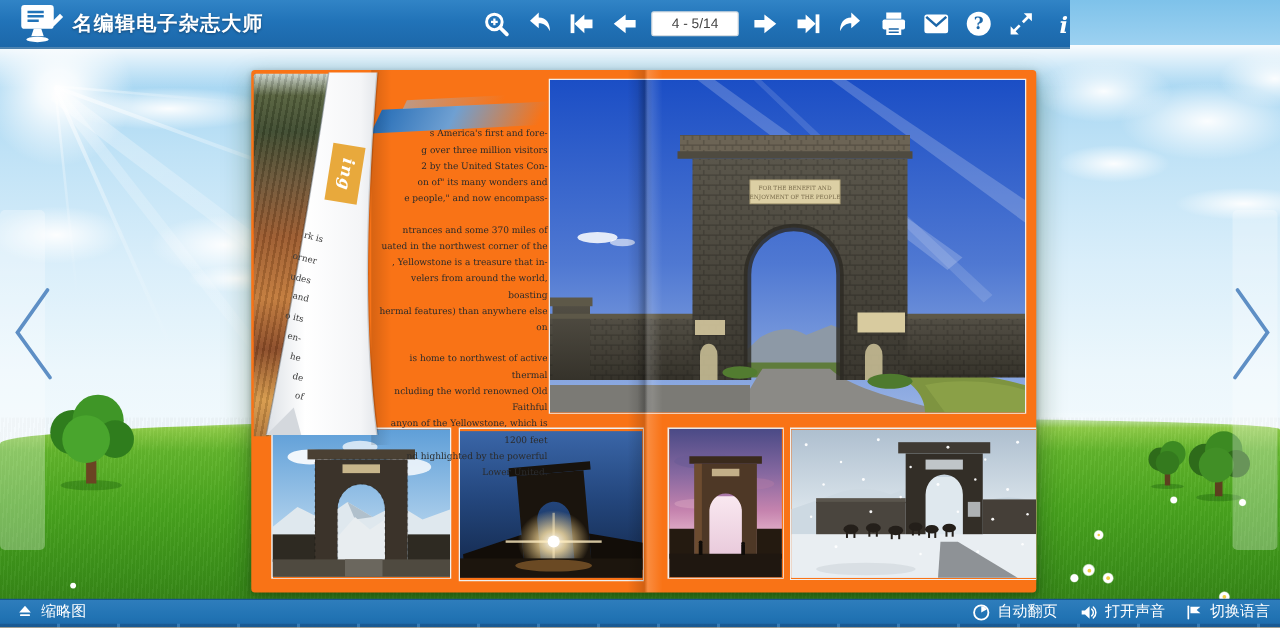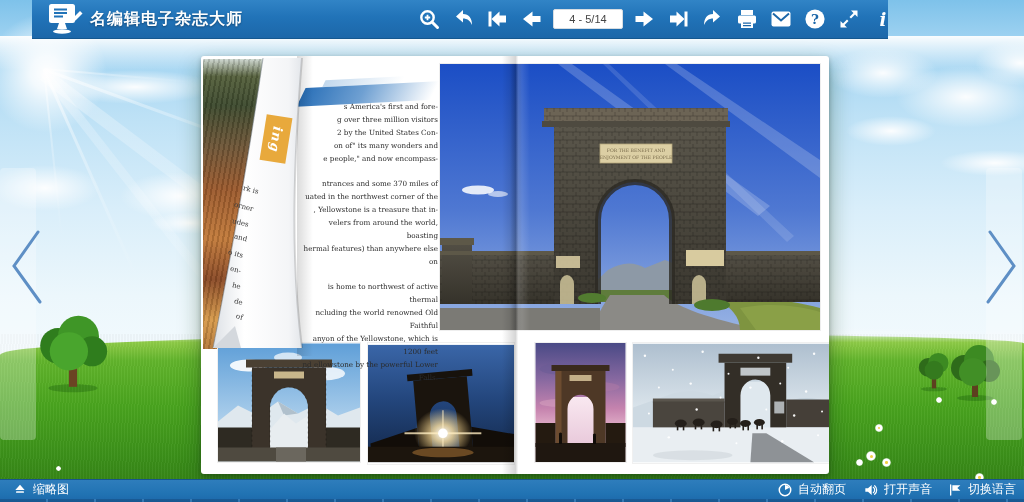--- a/index.html
+++ b/index.html
@@ -24,36 +24,36 @@
   .horizon{position:absolute;left:0;top:326px;width:1024px;height:30px;
     background:radial-gradient(50% 100% at 70% 100%,rgba(255,255,255,.9),rgba(255,255,255,0));}
   .tree{position:absolute;}
   .daisy{position:absolute;border-radius:50%;background:radial-gradient(circle,#fff 0 55%,rgba(255,255,255,.25) 75%,rgba(255,255,255,0) 100%);}
   .daisy.big:after{content:"";position:absolute;left:35%;top:35%;width:30%;height:30%;border-radius:50%;background:#f2d043;}
   .navstrip{position:absolute;top:168px;width:36px;height:272px;background:rgba(255,255,255,.28);border-radius:4px;}
   .navstrip.left{left:0;} .navstrip.right{left:986px;}
   .chev{position:absolute;top:228px;}
   
   .toolbar{position:absolute;left:0;top:0;width:856px;height:38px;z-index:30;
-    background:linear-gradient(180deg,#3184c6 0%,#2173b8 45%,#1c67a9 100%);border-bottom:1px solid #155890;margin-left:32px;}
+    background:linear-gradient(180deg,#3184c6 0%,#2173b8 45%,#1c67a9 100%);border-bottom:1px solid #155890;}
   .logo{position:absolute;left:12px;top:2px;}
   .apptitle{position:absolute;left:58px;top:9px;font-size:16px;font-weight:bold;color:#fff;
     letter-spacing:1px;text-shadow:0 1px 2px rgba(0,0,0,.35);}
   .tools{position:absolute;left:385px;top:0;height:38px;display:flex;align-items:center;gap:10px;}
   .tbtn{width:24px;height:24px;display:flex;align-items:center;justify-content:center;background:none;border:none;padding:0;cursor:pointer;}
   .pagebox{width:68px;height:18px;background:#fff;border:1px solid #d7dde2;border-radius:2px;
     font-size:11px;color:#444;text-align:center;line-height:18px;cursor:pointer;}
   
   .bottombar{position:absolute;left:0;top:479px;width:1024px;height:23px;z-index:30;
     background:linear-gradient(180deg,#2e7dbc 0%,#2173b3 60%,#1c67a9 100%);border-top:1px solid #17548c;}
   .bottombar .strip{position:absolute;left:0;bottom:0;width:100%;height:4px;opacity:.3;
     background:repeating-linear-gradient(90deg,rgba(0,0,20,.55) 0 46px,rgba(255,255,255,.35) 46px 48px);}
   .bitem{position:absolute;top:0;height:19px;display:flex;align-items:center;gap:5px;color:#fff;font-size:12px;cursor:pointer;}
   
-  .book{position:absolute;left:201px;top:56px;width:628px;height:418px;background:#ffffff;border-radius:3px;
+  .book{position:absolute;left:201px;top:56px;width:628px;height:418px;background:#f97316;border-radius:3px;
     box-shadow:0 10px 22px rgba(20,60,20,.40),0 2px 5px rgba(0,0,0,.25);z-index:10;overflow:hidden;}
   .prevphoto{position:absolute;left:2px;top:3px;width:66px;height:290px;border-radius:2px 0 0 0;
     background:linear-gradient(180deg,#cfd8d0 0%,#55603c 6%,#3d4a2e 16%,#6e5637 30%,#9c5a2d 45%,#c27a3a 62%,#8a4a26 76%,#d79a4a 90%,#b5793a 100%);}
   .prevphoto:after{content:"";position:absolute;inset:0;opacity:.35;
     background:repeating-linear-gradient(100deg,rgba(0,0,0,.35) 0 2px,rgba(255,255,255,.12) 2px 5px);}
   .curl{position:absolute;left:0;top:0;width:130px;height:300px;z-index:6;}
   .goldtab{position:absolute;left:62px;top:60px;width:26px;height:46px;background:#e8a93c;z-index:7;
     transform:rotate(9deg);display:flex;align-items:center;justify-content:center;}
   .goldtab span{transform:rotate(90deg);color:#fff;font-family:"DejaVu Serif",serif;font-style:italic;
     font-weight:bold;font-size:13px;letter-spacing:1px;}
@@ -169,21 +169,21 @@
         <div>ntrances and some 370 miles of</div>
         <div>uated in the northwest corner of the</div>
         <div>, Yellowstone is a treasure that in-</div>
         <div>velers from around the world, boasting</div>
         <div>hermal features) than anywhere else on</div>
       </div>
       <div class="para">
         <div>is home to northwest of active thermal</div>
         <div>ncluding the world renowned Old Faithful</div>
         <div>anyon of the Yellowstone, which is 1200 feet</div>
-        <div>nd ellowstone by the powerful Lower Falls.</div>
+        <div>nd highlighted by the powerful Lower United.</div>
       </div>
     </div>
 
     <svg class="mainphoto" viewBox="0 0 380 266">
       <defs>
         <linearGradient id="skyg" x1="0" y1="0" x2="0" y2="1">
           <stop offset="0" stop-color="#1b4ec5"></stop>
             <stop offset=".55" stop-color="#4f78d2"></stop>
             <stop offset="1" stop-color="#98b3e4"></stop>
         </linearGradient>

